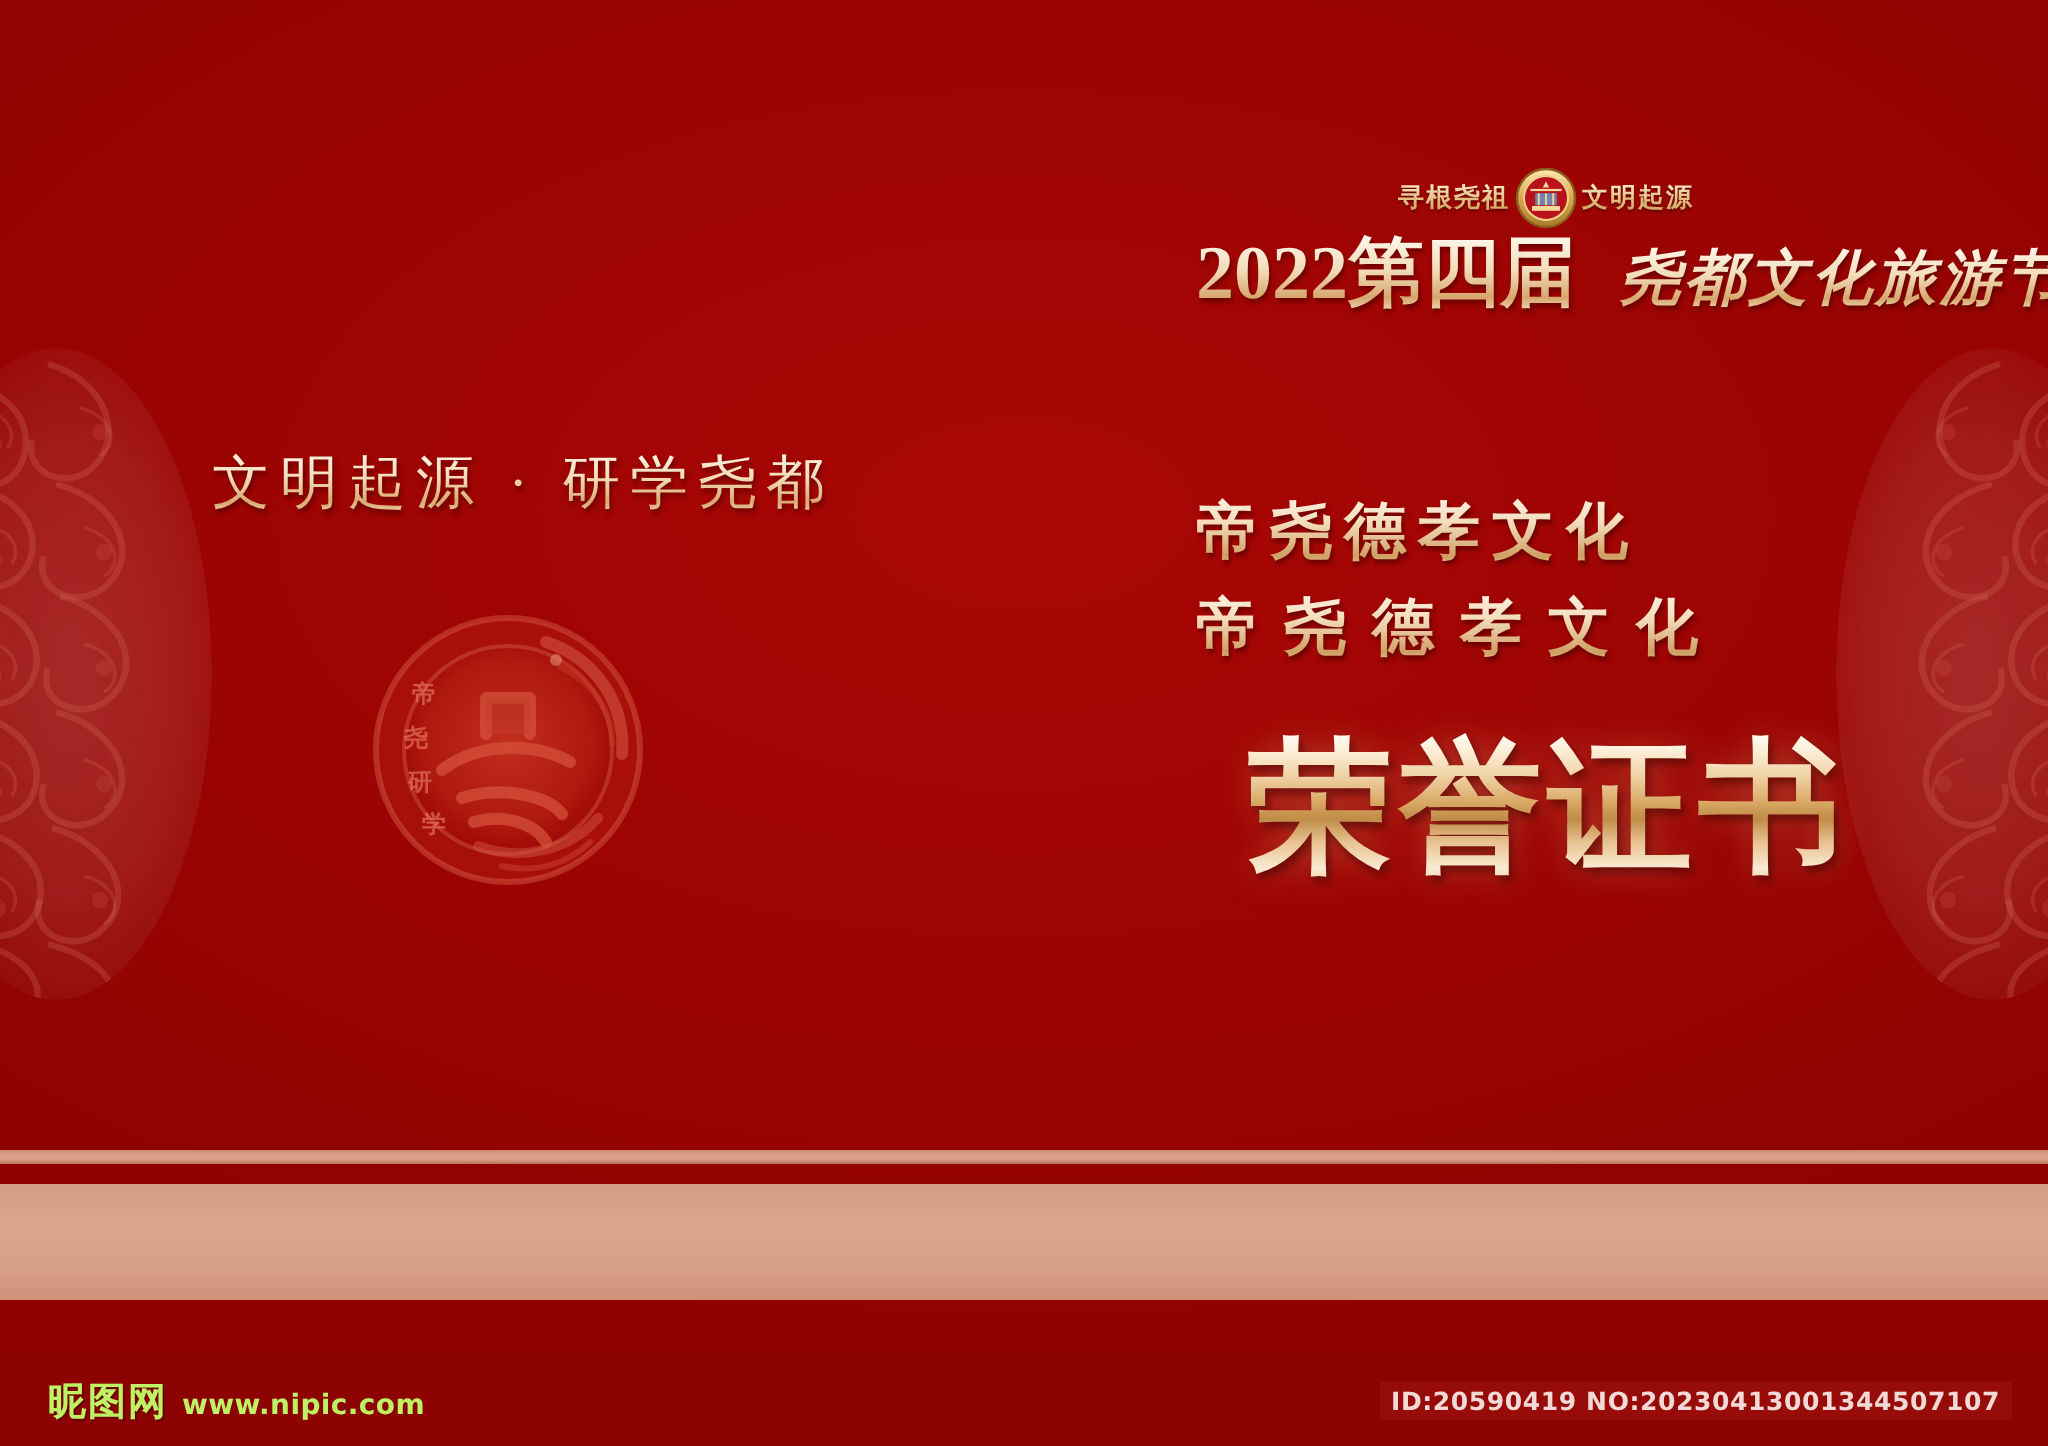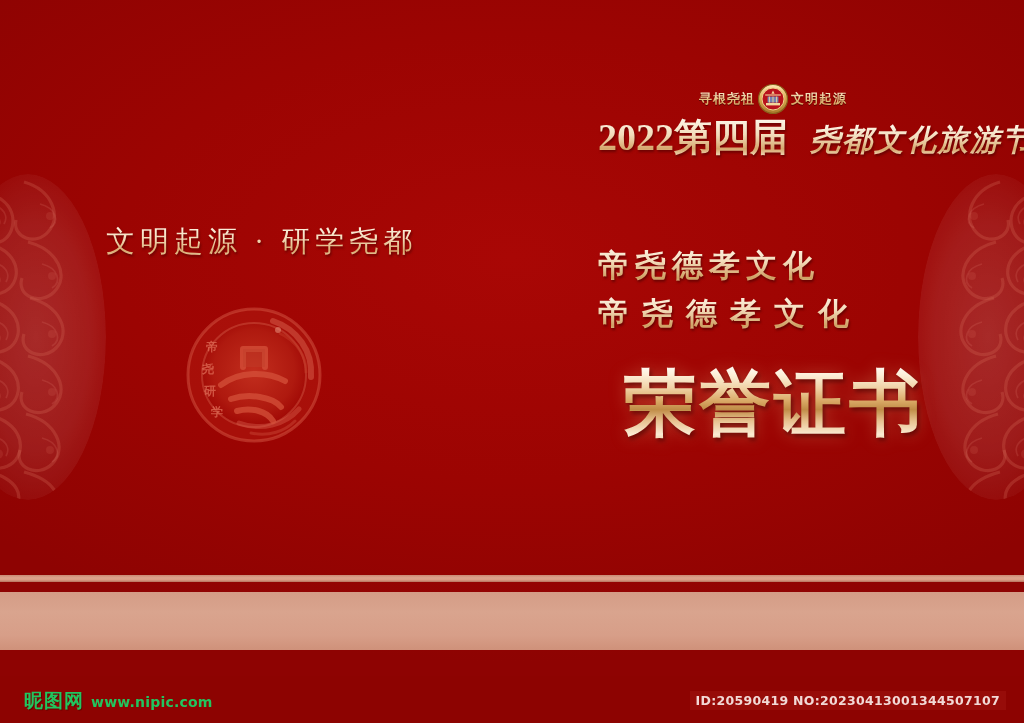--- a/index.html
+++ b/index.html
@@ -211,21 +211,21 @@
     height: 47px;
     background: #8d0301;
   }
   .footer-brand {
     position: absolute;
     left: 24px;
     top: 688px;
     display: flex;
     align-items: baseline;
     gap: 7px;
-    color: #22c55e;
+    color: #bef264;
   }
   .footer-brand-cn {
     font-size: 19px;
     font-weight: 700;
     letter-spacing: 1px;
     font-family: "DejaVu Sans", "Liberation Sans", sans-serif;
     text-shadow: 1px 1px 0 rgba(0,0,0,0.25);
   }
   .footer-brand-url {
     font-size: 14px;

